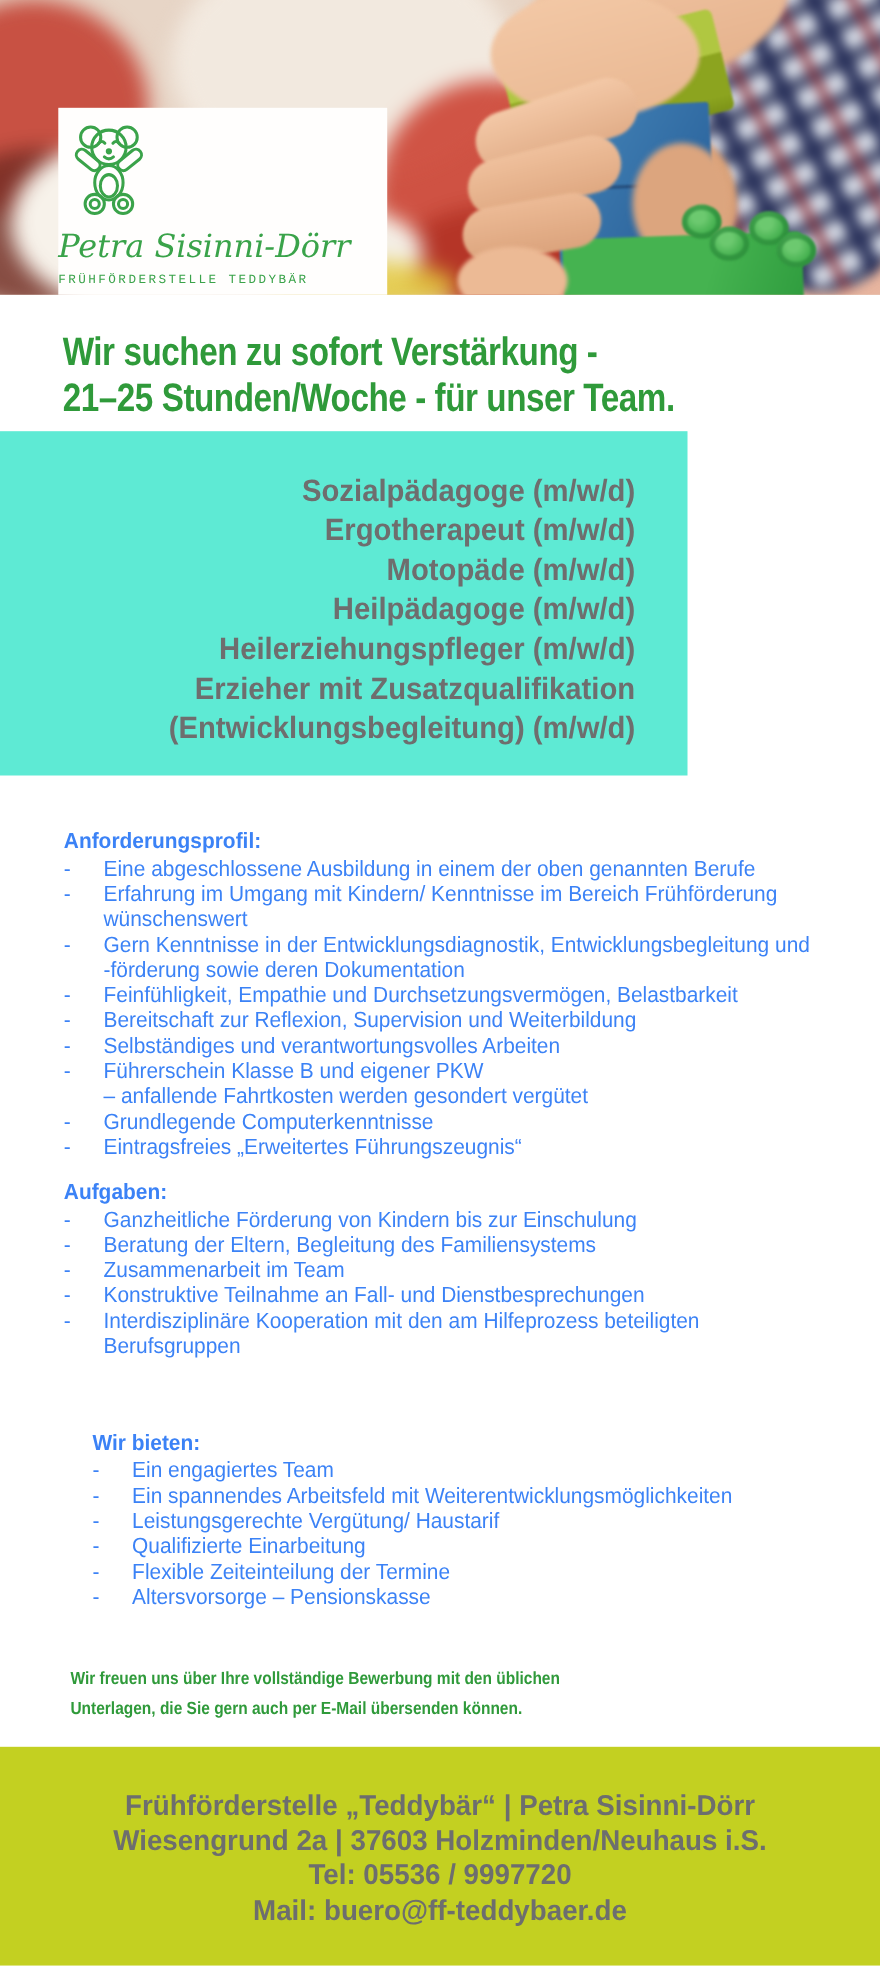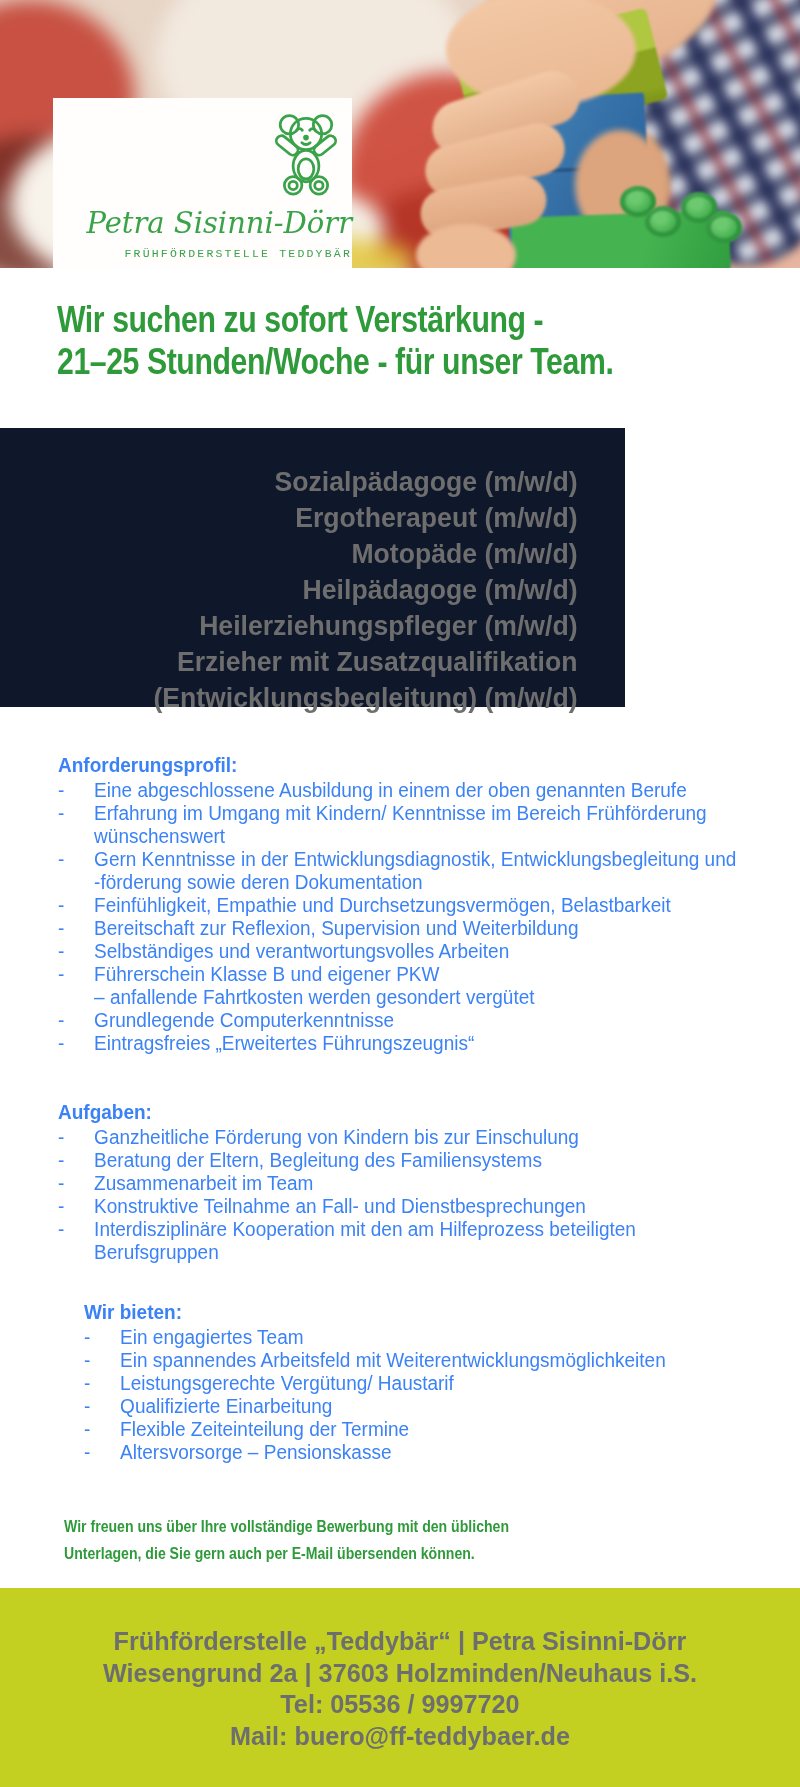--- a/index.html
+++ b/index.html
@@ -50,38 +50,38 @@
   .f1{left:430px;top:86px;width:152px;height:54px;border-radius:27px;transform:rotate(-18deg);
     background:linear-gradient(180deg,#f3c8a6,#e1ad88);}
   .f2{left:424px;top:134px;width:142px;height:52px;border-radius:26px;transform:rotate(-14deg);
     background:linear-gradient(180deg,#efc09c,#dfa881);}
   .f3{left:420px;top:182px;width:127px;height:50px;border-radius:25px;transform:rotate(-10deg);
     background:linear-gradient(180deg,#ecba95,#dba37c);}
   .thumb{left:416px;top:224px;width:100px;height:62px;border-radius:50%;
     background:#ecba95;filter:blur(2px);position:absolute;}
 
   
-  .logo-card{position:absolute;left:53px;top:98px;width:299px;height:172px;background:#fffefd;text-align:right;}
+  .logo-card{position:absolute;left:53px;top:98px;width:299px;height:172px;background:#fffefd;text-align:left;}
   .bear{margin-top:12px;}
   .logo-name{font-family:"DejaVu Serif",serif;font-style:italic;font-size:29px;line-height:30px;color:#3aa34a;margin-top:2px;}
   .logo-tagline{font-size:11.5px;letter-spacing:2.2px;color:#3aa34a;margin-top:9px;font-weight:500;font-family:Liberation Mono, monospace;}
 
   
   .headline{position:absolute;left:57px;top:299px;color:#2f9a3a;font-weight:bold;font-size:36px;line-height:42px;letter-spacing:-.5px;white-space:nowrap;}
   .headline span{display:inline-block;transform:scaleX(.84);transform-origin:left center;}
 
   
-  .positions{position:absolute;left:0;top:428px;width:625px;height:279px;background:#0f172a;}
+  .positions{position:absolute;left:0;top:392px;width:625px;height:313px;background:#5eead4;}
   .positions-inner{padding:36px 50px 0 0;text-align:right;transform:scaleX(.95);transform-origin:right center;}
   .job{font-size:28px;line-height:36px;font-weight:bold;color:#6e6e6e;white-space:nowrap;}
 
   
   .section{position:absolute;color:#3b82f6;}
   .sec-1{left:58px;top:753px;}
-  .sec-2{left:58px;top:1100px;}
+  .sec-2{left:58px;top:1072px;}
   .sec-3{left:84px;top:1300px;}
   .sec-heading{font-size:20px;font-weight:bold;line-height:24px;margin-bottom:2px;transform:scaleX(.95);transform-origin:left center;white-space:nowrap;}
   .rows{}
   .row{display:flex;font-size:20px;line-height:23px;transform:scaleX(.95);transform-origin:left center;white-space:nowrap;}
   .row .d{width:38px;flex:none;}
   .row .t{flex:none;}
 
   
   .closing{position:absolute;left:64px;top:1513px;color:#2f9a3a;font-weight:bold;font-size:16px;line-height:27px;white-space:nowrap;}
   .closing span{display:inline-block;transform:scaleX(.88);transform-origin:left center;}

